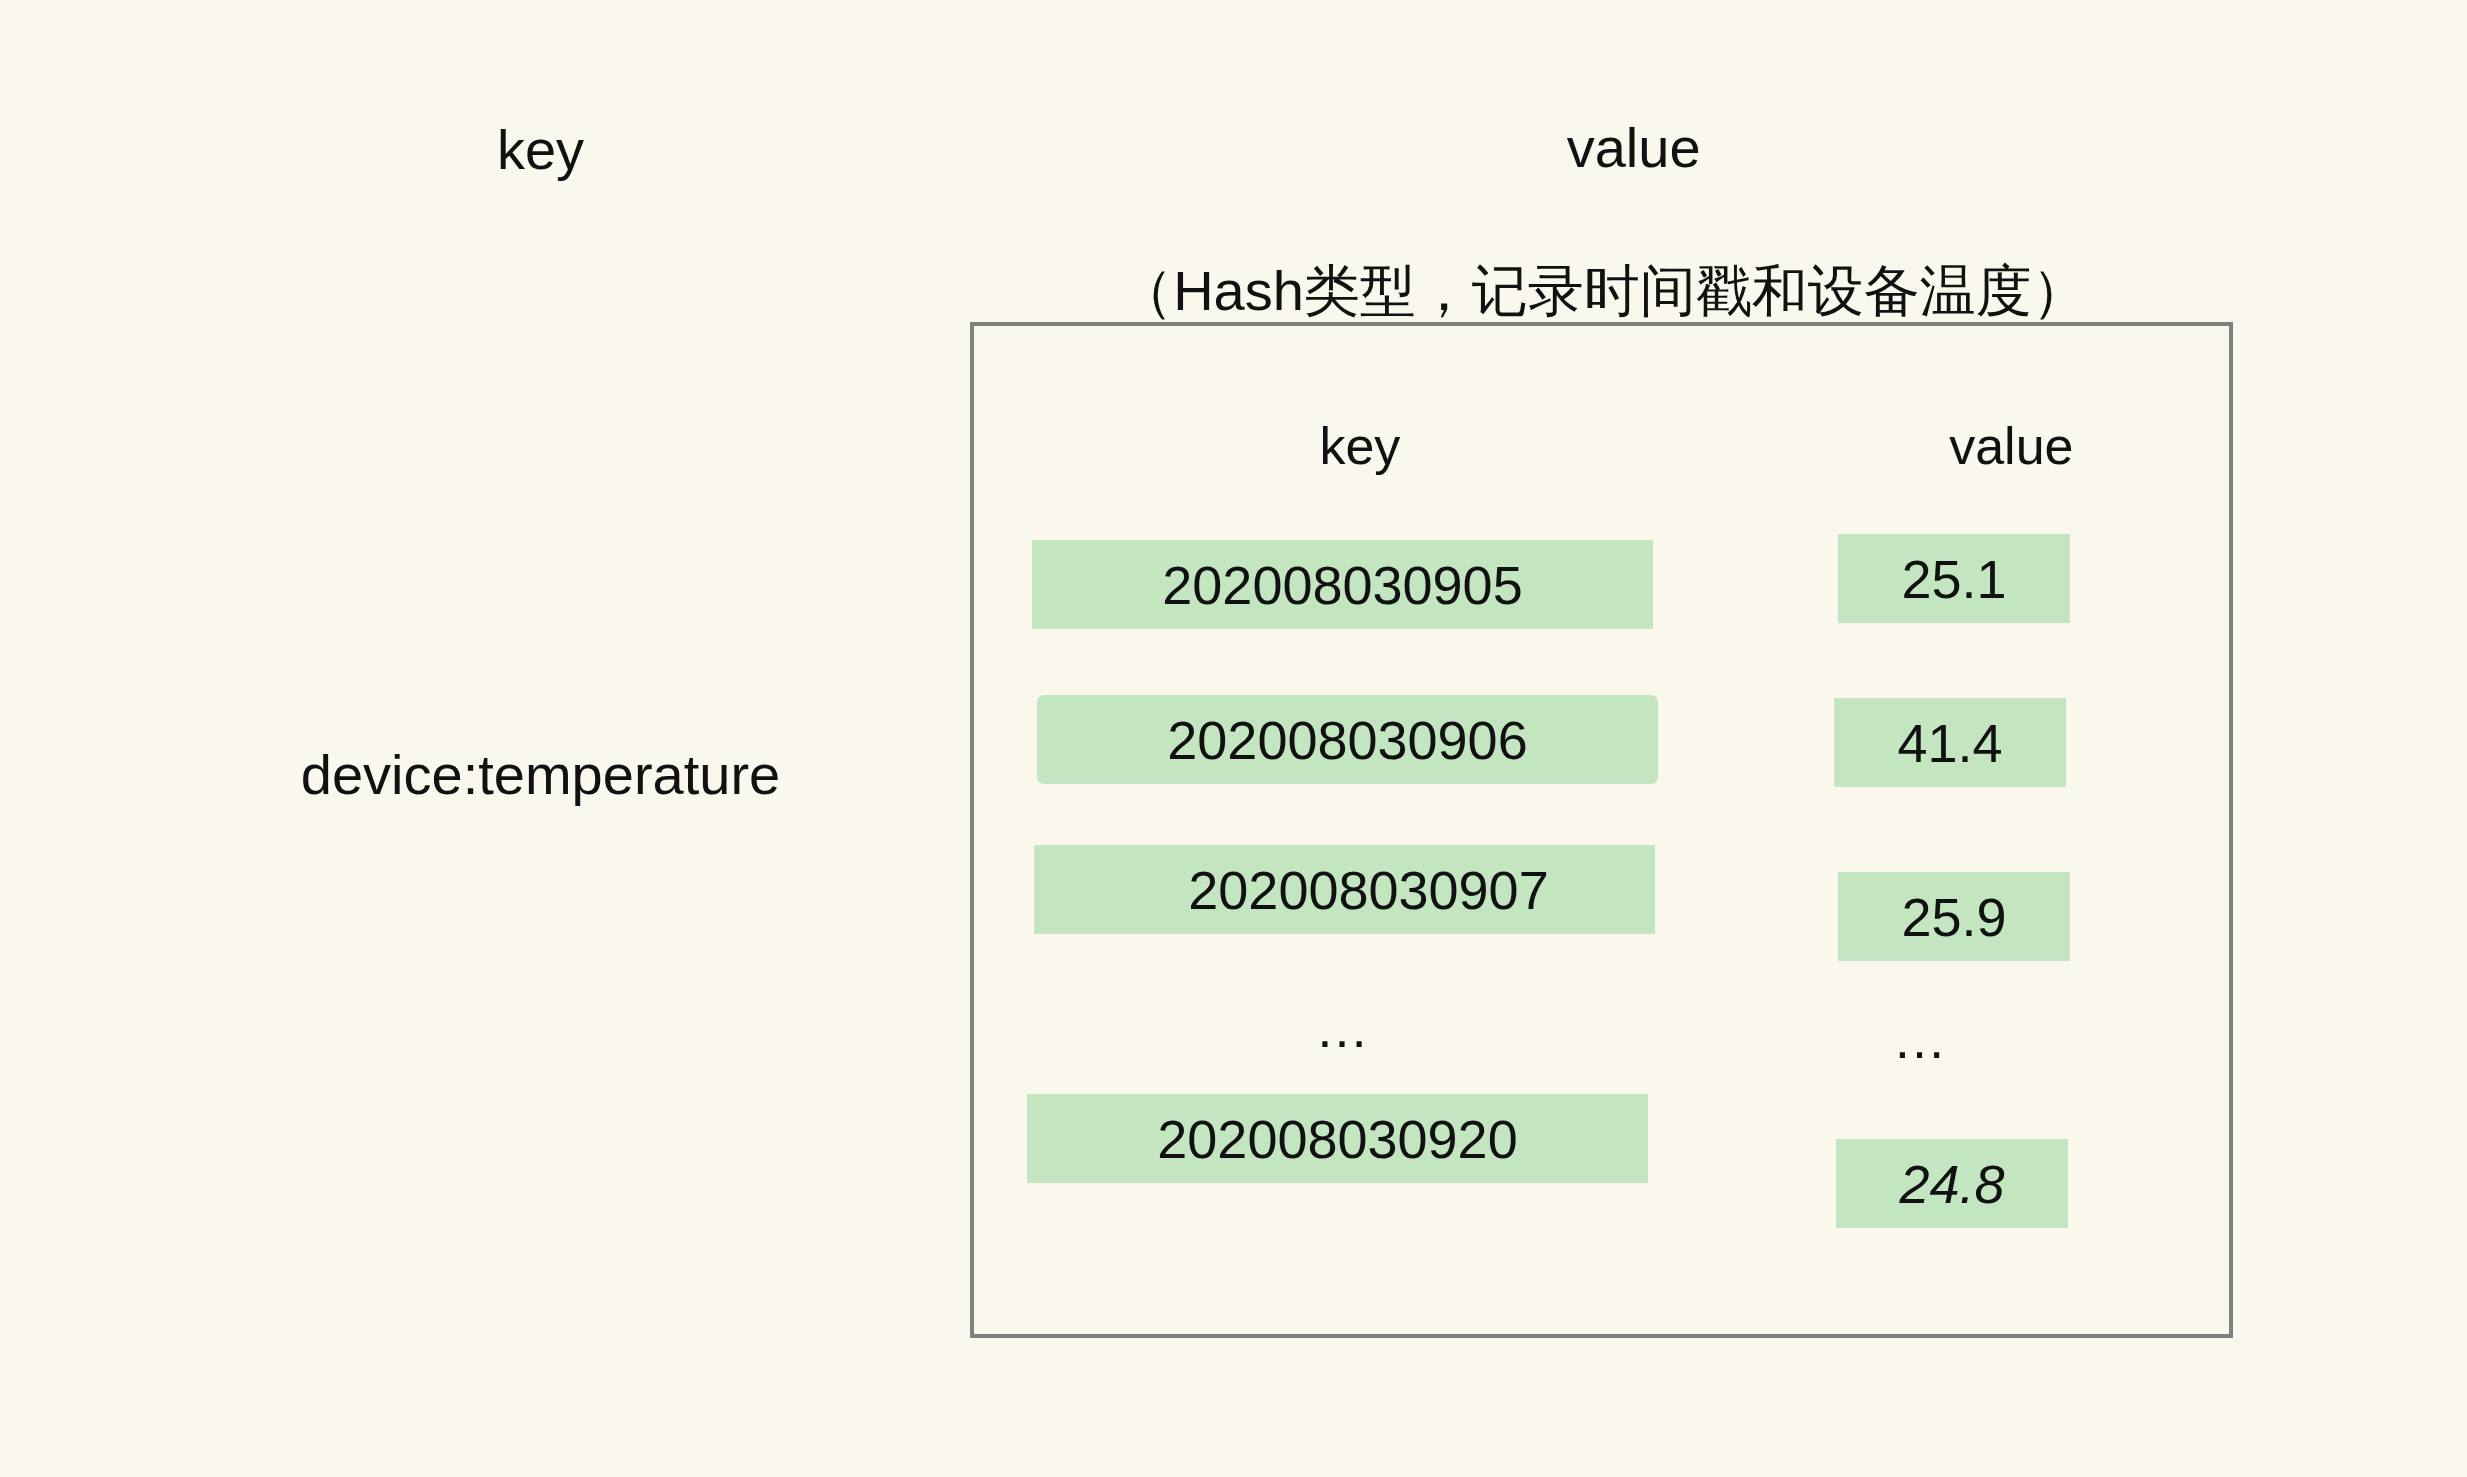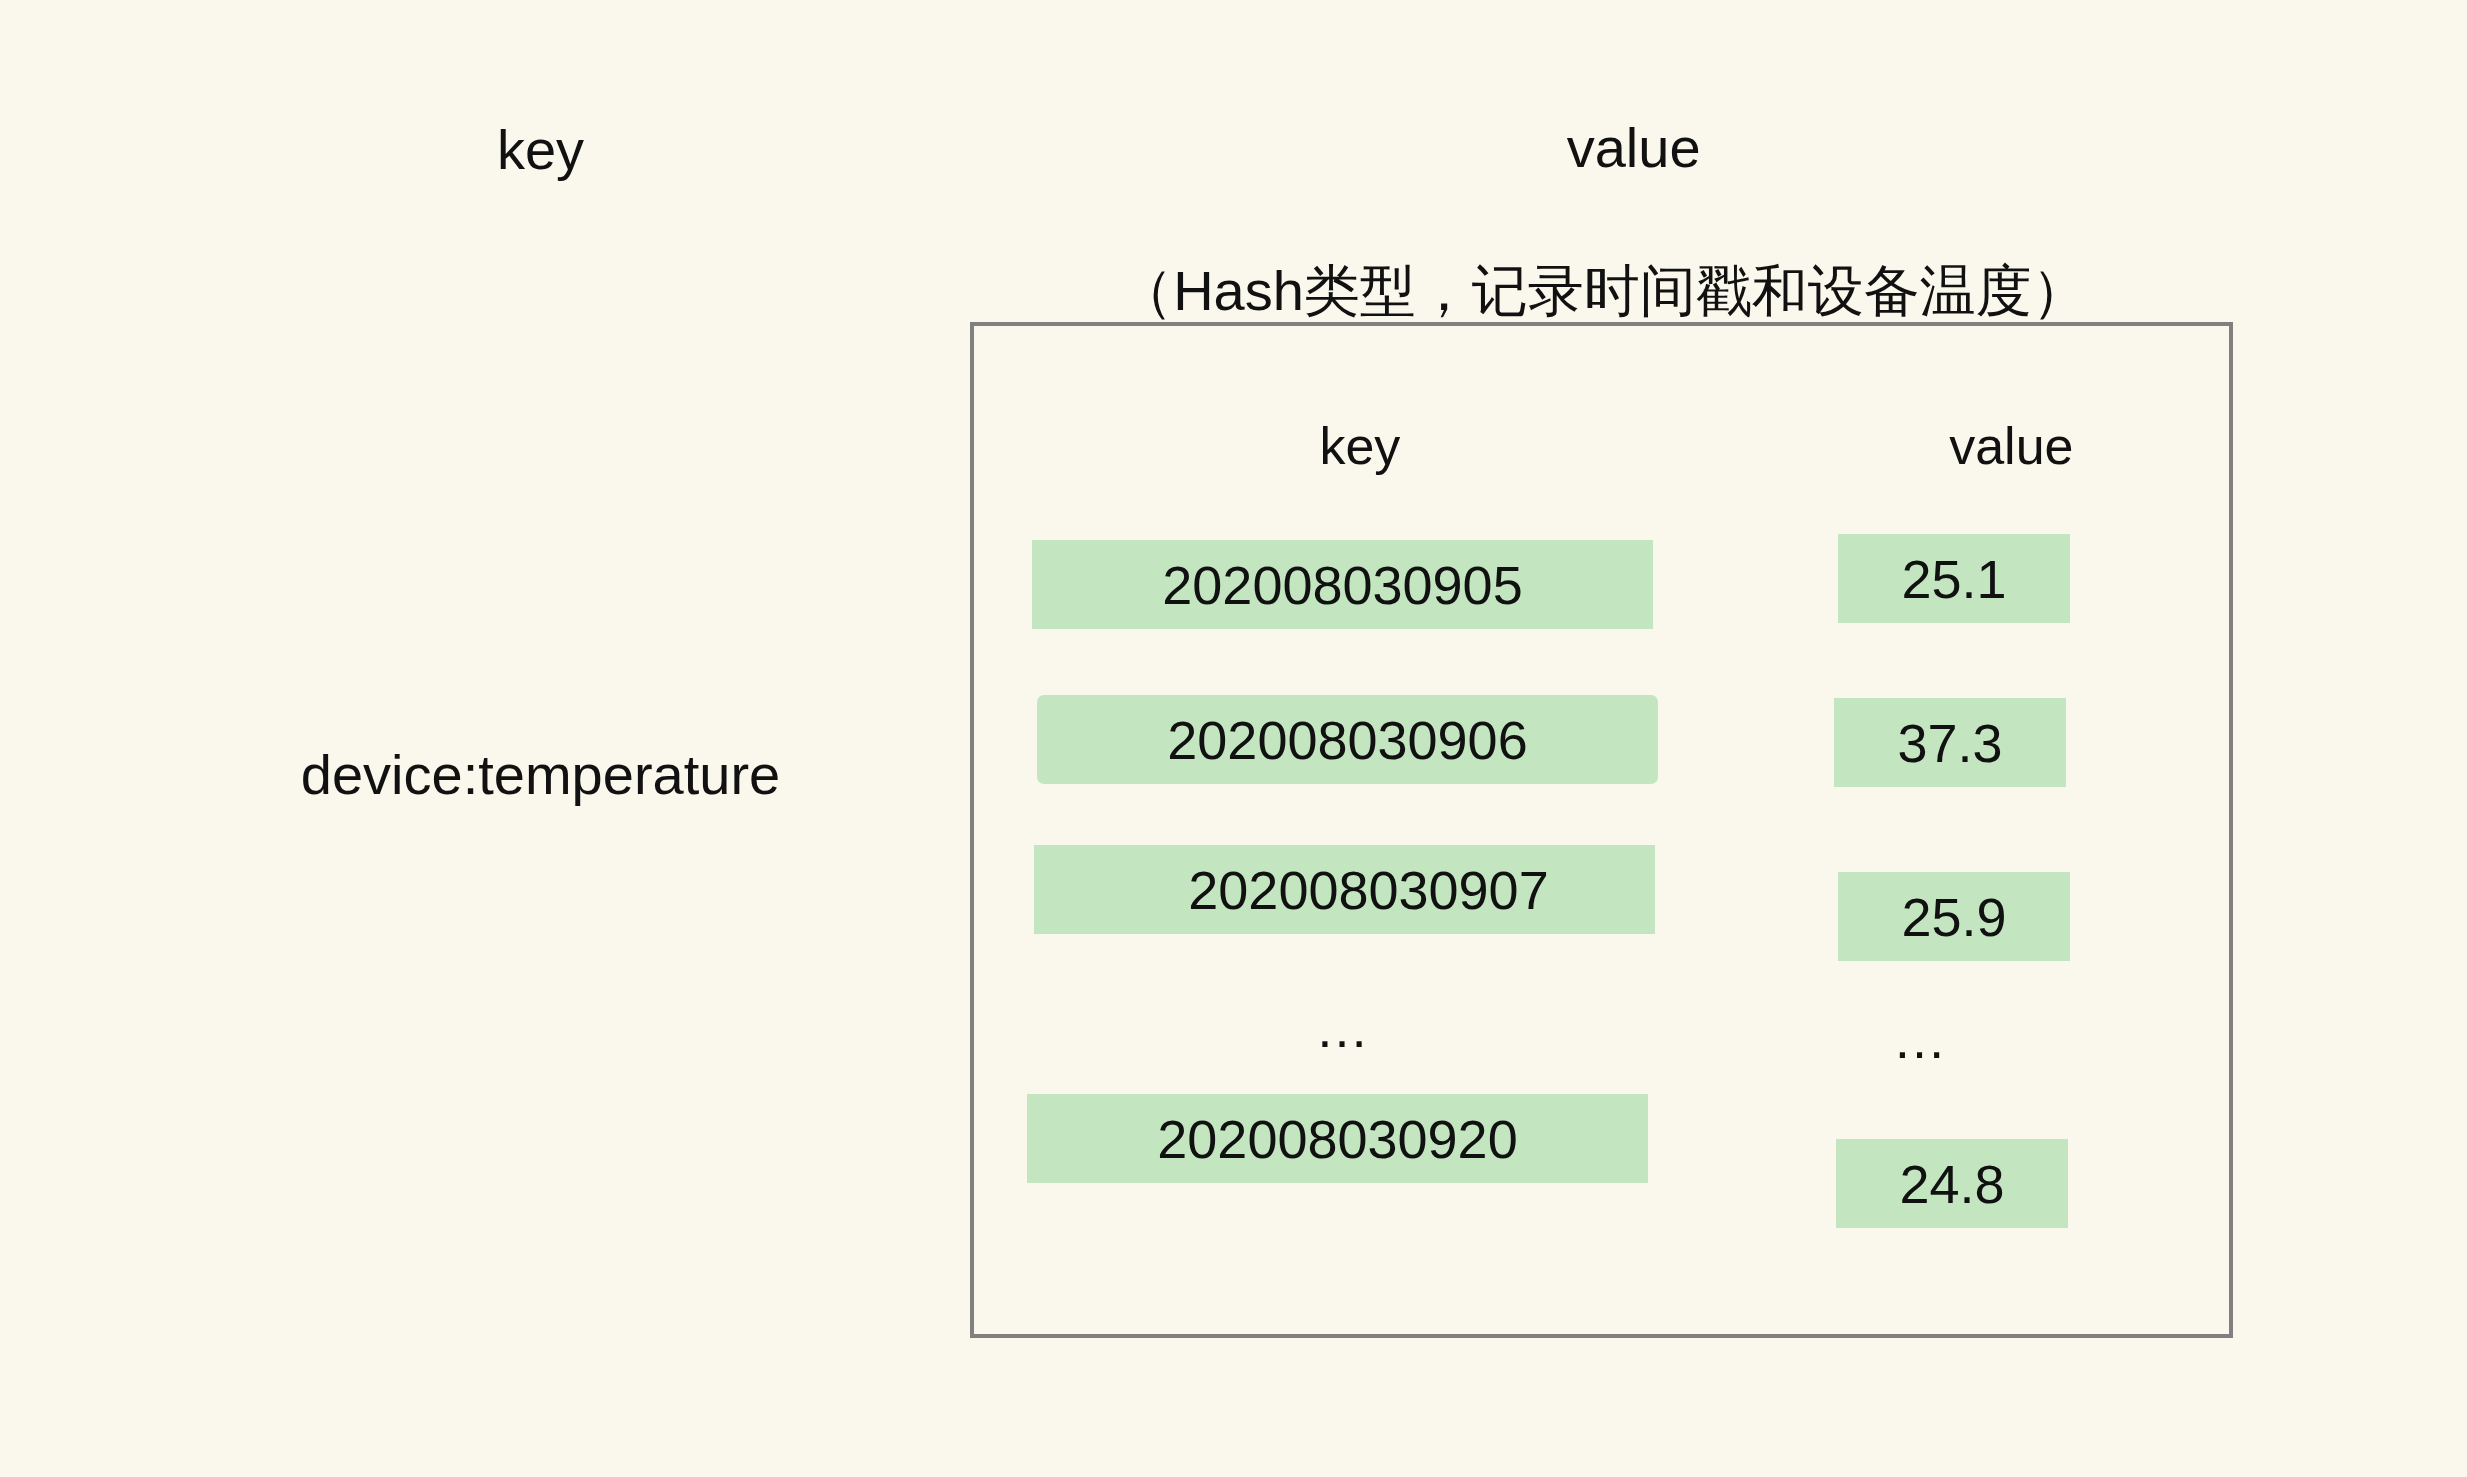--- a/index.html
+++ b/index.html
@@ -140,21 +140,21 @@
   #k-1 { left: 63px;  top: 369px; border-radius: 7px; }
   #v-1 { left: 828px; top: 372px; }
   
   #k-2 { left: 60px;  top: 519px; padding-left: 48px; }
   #v-2 { left: 832px; top: 546px; }
   
   #k-dots { left: 60px;  top: 657px; width: 621px; height: 89px; }
   #v-dots { left: 832px; top: 668px; width: 232px; height: 89px; }
   
   #k-3 { left: 53px;  top: 768px; text-align: center; }
-  #v-3 { left: 830px; top: 813px; }
+  #v-3 { left: 830px; top: 813px; font-style: italic; }
 </style>
 </head>
 <body>
 
 <div class="canvas">
 
   <div class="caption" id="key-caption">key</div>
 
   <div class="caption" id="value-caption">
     <span>value</span>
@@ -174,21 +174,21 @@
       <span>value</span>
       <span class="line2">（温度）</span>
     </div>
 
     <div class="rows">
 
       <div class="cell k" id="k-0">202008030905</div>
       <div class="cell v" id="v-0">25.1</div>
 
       <div class="cell k" id="k-1">202008030906</div>
-      <div class="cell v" id="v-1">37.3</div>
+      <div class="cell v" id="v-1">41.4</div>
 
       <div class="cell k" id="k-2">202008030907</div>
       <div class="cell v" id="v-2">25.9</div>
 
       <div class="ellipsis" id="k-dots">…</div>
       <div class="ellipsis" id="v-dots">…</div>
 
       <div class="cell k" id="k-3">202008030920</div>
       <div class="cell v" id="v-3">24.8</div>
 

